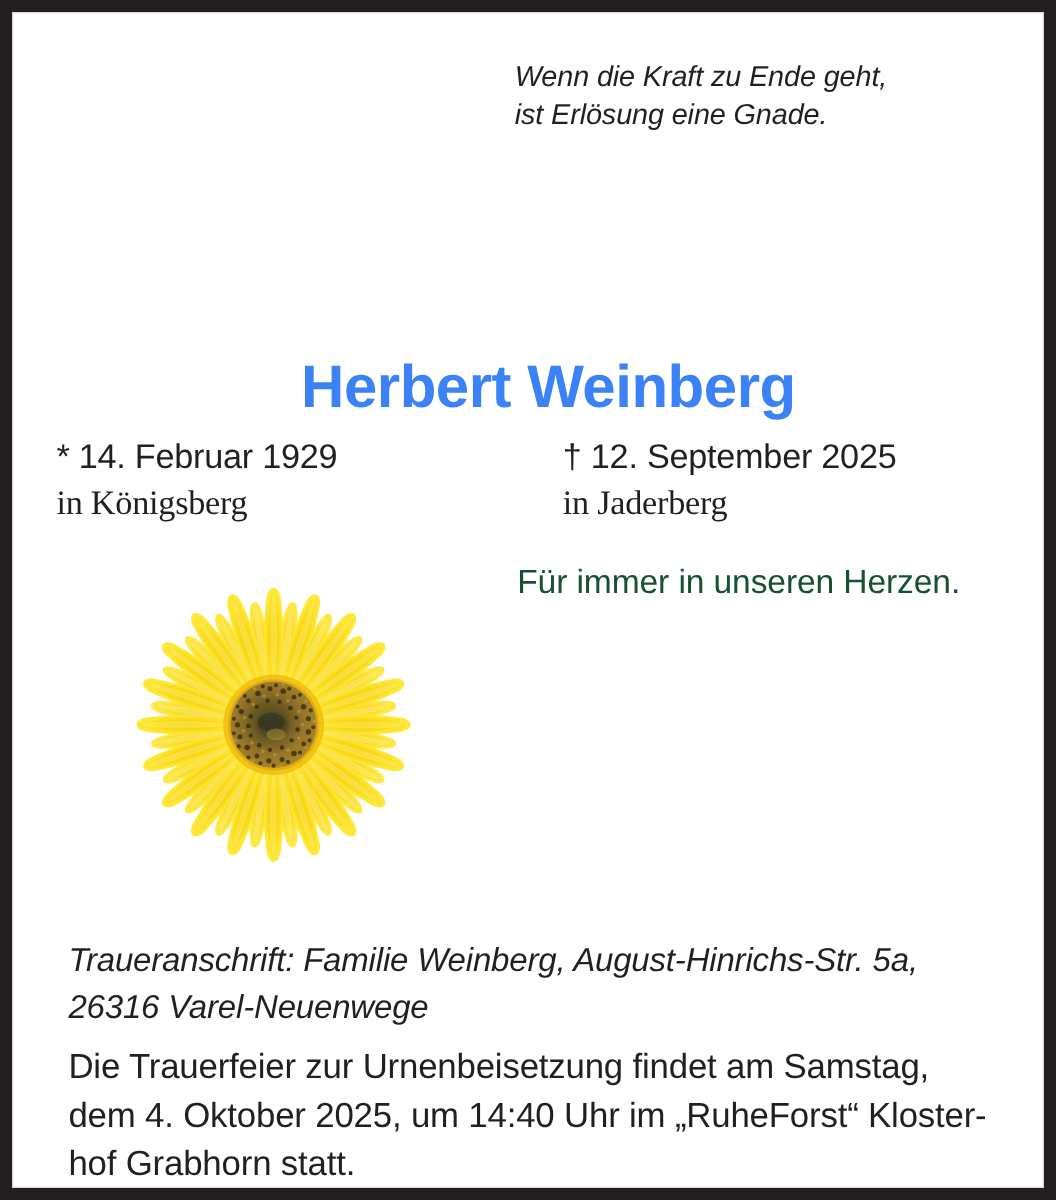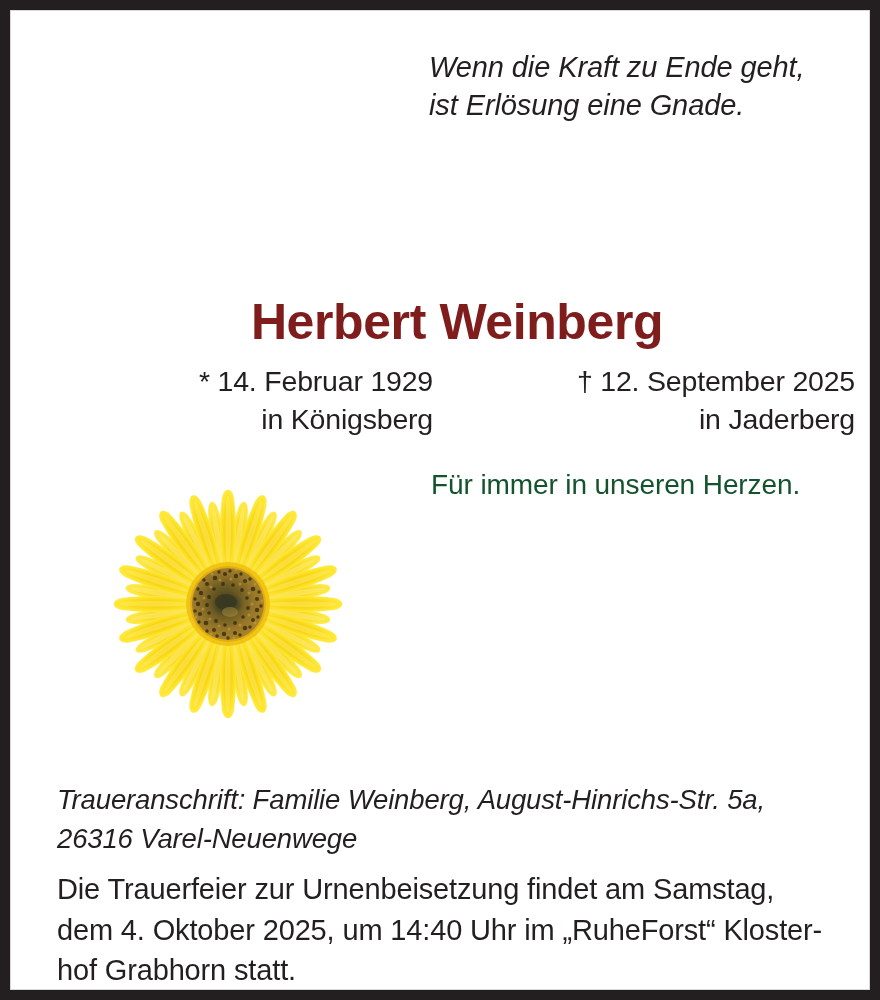--- a/index.html
+++ b/index.html
@@ -34,21 +34,21 @@
     overflow: hidden;
   }
 
   
   .quote-block {
     position: absolute;
     left: 418px;
     top: 38px;
     width: 420px;
     font-style: italic;
-    font-size: 29px;
+    font-size: 24px;
     line-height: 1.30;
     color: #231f20;
     letter-spacing: -0.1px;
   }
   .quote-line { display: block; white-space: nowrap; }
 
   
   .intro-block {
     position: absolute;
     left: 46px;
@@ -71,43 +71,43 @@
     width: 880px;
     text-align: center;
   }
   .deceased-name {
     display: inline-block;
     font-family: "Liberation Sans Narrow", "Liberation Sans", sans-serif;
     font-stretch: condensed;
     font-weight: bold;
     font-size: 50px;
     line-height: 1.0;
-    color: #7f1d1d;
+    color: #3b82f6;
     letter-spacing: -0.4px;
     margin-left: 12px;
   }
 
   
   .dates-row {
     position: absolute;
     left: 36px;
     top: 352px;
     width: 808px;
     display: flex;
   }
   .date-col {
     flex: 1 1 50%;
-    text-align: right;
+    text-align: left;
     font-size: 28.5px;
     line-height: 1.32;
     color: #231f20;
     letter-spacing: -0.2px;
   }
   .date-col .date-main { display: block; white-space: nowrap; }
-  .date-col .date-place { display: block; white-space: nowrap; }
+  .date-col .date-place { display: block; white-space: nowrap; font-family: Liberation Serif, serif; }
   .date-col.birth-col { padding-right: 14px; }
   .date-col.death-col { padding-left: 22px; }
 
   
   .sunflower-wrap {
     position: absolute;
     left: 92px;
     top: 468px;
     width: 250px;
     height: 250px;

